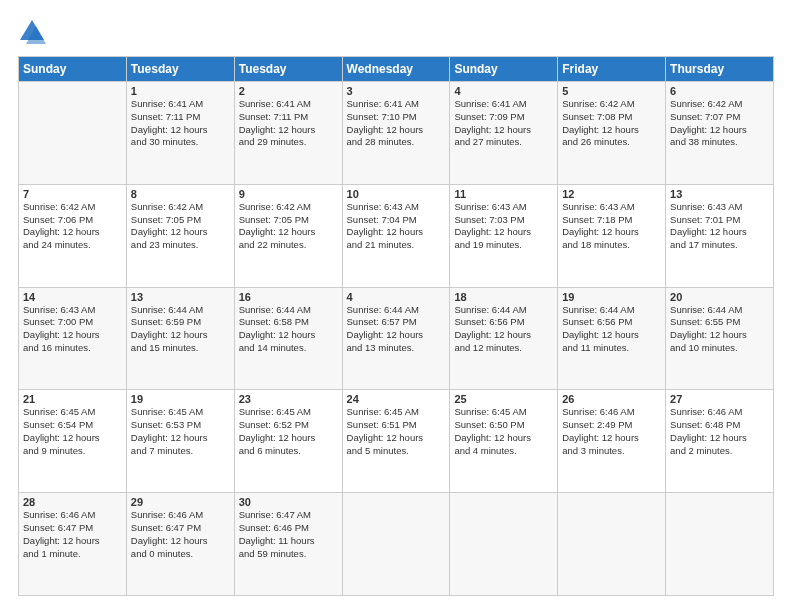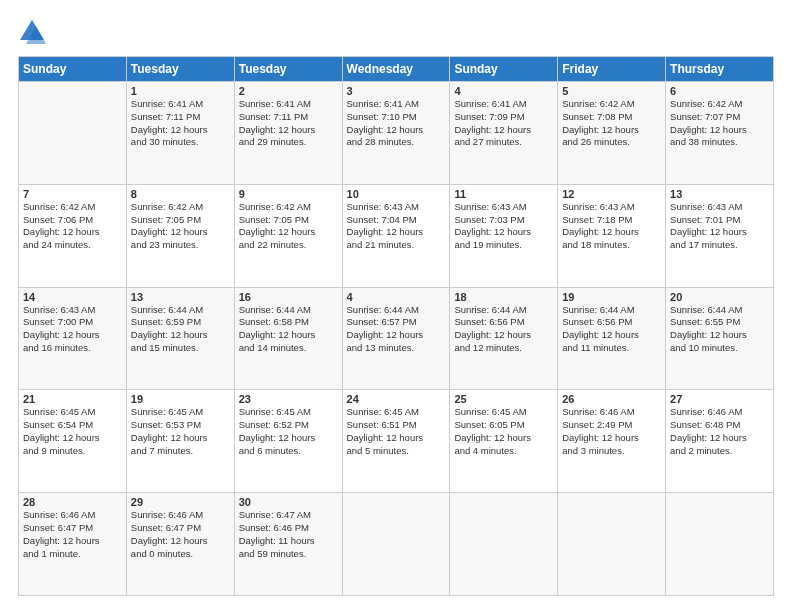--- a/index.html
+++ b/index.html
@@ -360,21 +360,21 @@
               <div>Sunrise: 6:45 AM</div>
               <div>Sunset: 6:51 PM</div>
               <div>Daylight: 12 hours</div>
               <div>and 5 minutes.</div>
             </div>
           </td>
           <td>
             <span class="day-num">25</span>
             <div class="day-info">
               <div>Sunrise: 6:45 AM</div>
-              <div>Sunset: 6:05 PM</div>
+              <div>Sunset: 6:50 PM</div>
               <div>Daylight: 12 hours</div>
               <div>and 4 minutes.</div>
             </div>
           </td>
           <td>
             <span class="day-num">26</span>
             <div class="day-info">
               <div>Sunrise: 6:46 AM</div>
               <div>Sunset: 2:49 PM</div>
               <div>Daylight: 12 hours</div>

